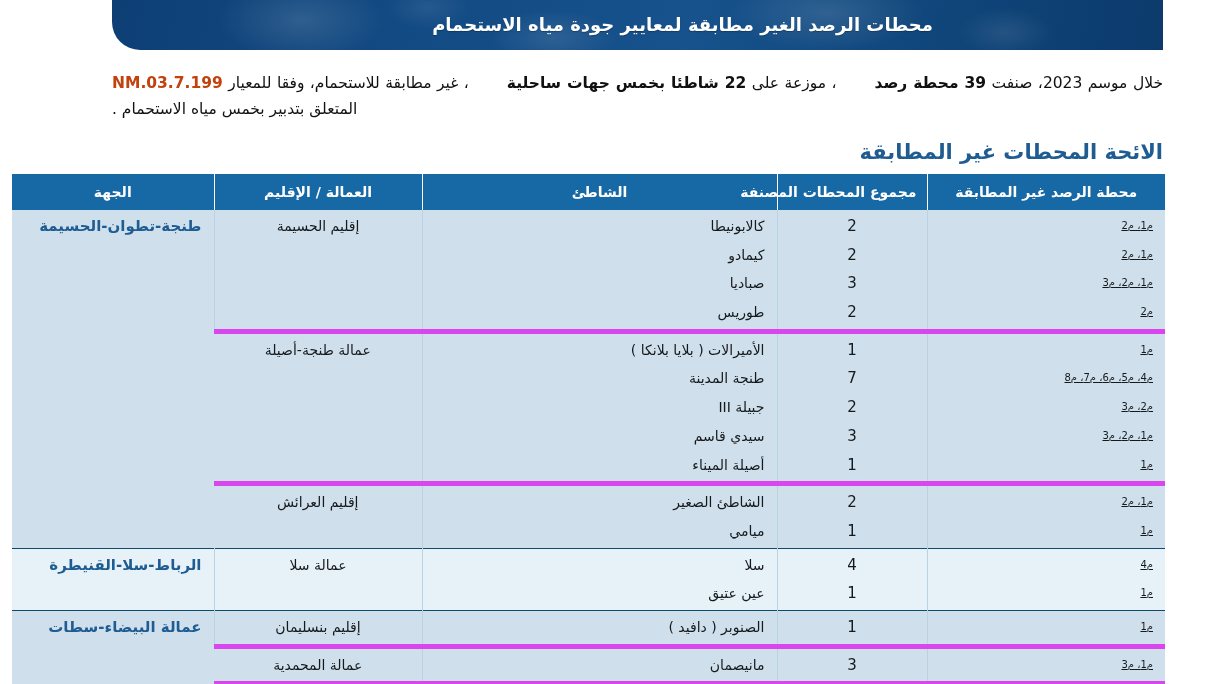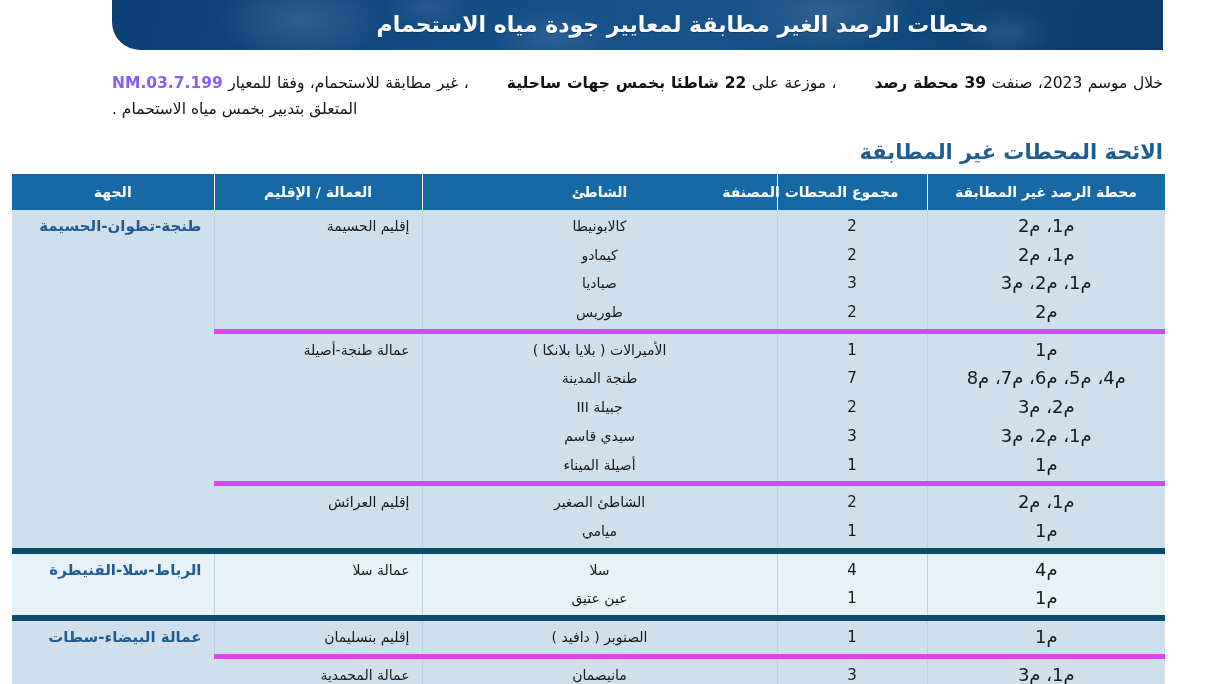--- a/index.html
+++ b/index.html
@@ -41,21 +41,21 @@
   }
   .banner-title {
     position: absolute;
     top: 0;
     right: 0;
     left: 0;
     height: 50px;
     line-height: 50px;
     text-align: center;
     color: #ffffff;
-    font-size: 22px;
+    font-size: 18px;
     font-weight: bold;
     letter-spacing: 0px;
     padding-left: 90px;
     box-sizing: border-box;
     text-shadow: 0 1px 1px rgba(0,0,0,0.25);
   }
   .banner-curve {
     position: absolute;
     top: 0;
     left: -6px;
@@ -75,21 +75,21 @@
   .intro {
     margin: 14px 53px 0 112px;
     font-size: 15.5px;
     line-height: 26px;
     text-align: justify;
     text-align-last: left;
     color: #111111;
     direction: rtl;
   }
   .intro b { font-weight: bold; margin-left: 38px; }
-  .std { font-weight: bold; color: #8b5cf6; direction: ltr; unicode-bidi: embed; }
+  .std { font-weight: bold; color: #c2410c; direction: ltr; unicode-bidi: embed; }
 
   
   .section-heading {
     margin: 18px 53px 10px 0;
     text-align: right;
     color: #1f5c92;
     font-size: 21px;
     font-weight: bold;
   }
 
@@ -103,21 +103,21 @@
     table-layout: fixed;
     direction: rtl;
     font-size: 13.5px;
   }
   table.stations thead th {
     background: #1769a6;
     color: #ffffff;
     font-weight: bold;
     font-size: 14px;
     height: 30px;
-    padding: 3px 28px;
+    padding: 3px 10px;
     border-left: 1px solid #ffffff;
     text-align: center;
     vertical-align: middle;
     white-space: nowrap;
   }
   table.stations thead th.col-region { text-align: center; }
   table.stations thead th:last-child { border-left: none; }
 
   col.c-region   { width: 202px; }
   col.c-province { width: 208px; }
@@ -139,43 +139,43 @@
   .band-b td { background: #e6f1f8; }
 
   .cell-region {
     color: #1f5c92;
     font-weight: bold;
     font-size: 15px;
     text-align: right;
     white-space: nowrap;
   }
   .cell-province {
+    text-align: center;
     font-size: 14px;
     color: #16191c;
     white-space: nowrap;
   }
   .cell-beach {
-    text-align: center;
     font-size: 14px;
     color: #16191c;
   }
   .cell-total {
     text-align: center;
     font-size: 15px;
     color: #16191c;
   }
   .cell-station {
-    text-align: center;
-    font-size: 18px;
+    font-size: 10px;
     color: #16191c;
     direction: rtl;
+    text-decoration: underline;
   }
   .rowline { display: block; height: 28.7px; line-height: 28.7px; white-space: nowrap; }
   .prov-sep { border-top: 5px solid #d946ef; }
-  .grp-sep  { border-top: 6px solid #0c4a6e; }
+  .grp-sep  { border-top: 1px solid #0c4a6e; }
 </style>
 </head>
 <body>
 
 <div class="banner-wrap">
   <div class="banner">
     <div class="banner-title">محطات الرصد الغير مطابقة لمعايير جودة مياه الاستحمام</div>
   </div>
   <svg class="banner-curve" viewBox="0 0 44 56" xmlns="http://www.w3.org/2000/svg">
     <path d="M44 0 L44 3 C 20 3 6 18 6 36 L6 56 L0 56 L0 34 C0 14 18 0 44 0 Z" fill="#ffffff"></path>

